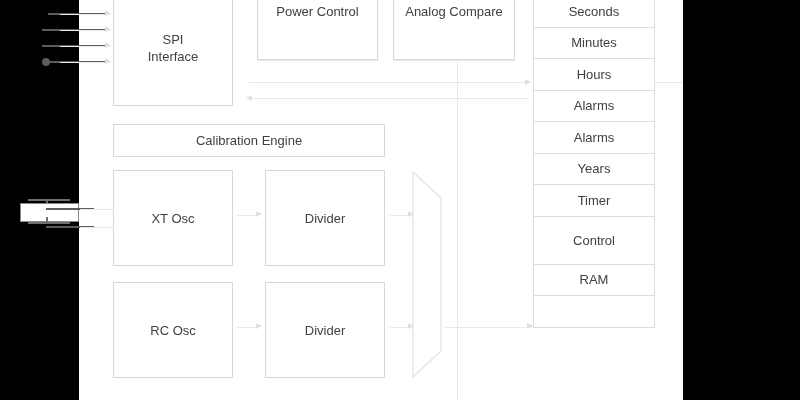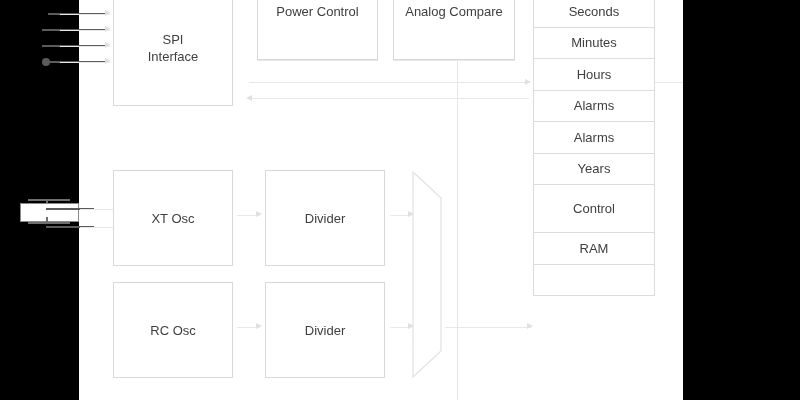--- a/index.html
+++ b/index.html
@@ -95,20 +95,23 @@
   </div>
 
   <div class="blk" style="left:257px;top:-24px;width:121px;height:84px;justify-content:flex-start;padding-top:26px;">
     <span>Power Control</span>
   </div>
 
   <div class="blk" style="left:393px;top:-24px;width:122px;height:84px;justify-content:flex-start;padding-top:26px;">
     <span>Analog Compare</span>
   </div>
 
+  <div class="blk" style="left:113px;top:124px;width:272px;height:33px;">
+    <span>Calibration Engine</span>
+  </div>
 
   <div class="blk" style="left:113px;top:170px;width:120px;height:96px;">
     <span>XT Osc</span>
   </div>
 
   <div class="blk" style="left:265px;top:170px;width:120px;height:96px;">
     <span>Divider</span>
   </div>
 
   <div class="blk" style="left:113px;top:282px;width:120px;height:96px;">
@@ -162,20 +165,23 @@
       </div>
     <div class="regrow">
         <span>Alarms</span>
       </div>
     <div class="regrow">
         <span>Alarms</span>
       </div>
     <div class="regrow">
         <span>Years</span>
       </div>
+    <div class="regrow">
+        <span>Timer</span>
+      </div>
     <div class="regrow tall">
         <span>Control</span>
       </div>
     <div class="regrow">
         <span>RAM</span>
       </div>
     <div class="regrow">
         <span></span>
       </div>
   </div>

